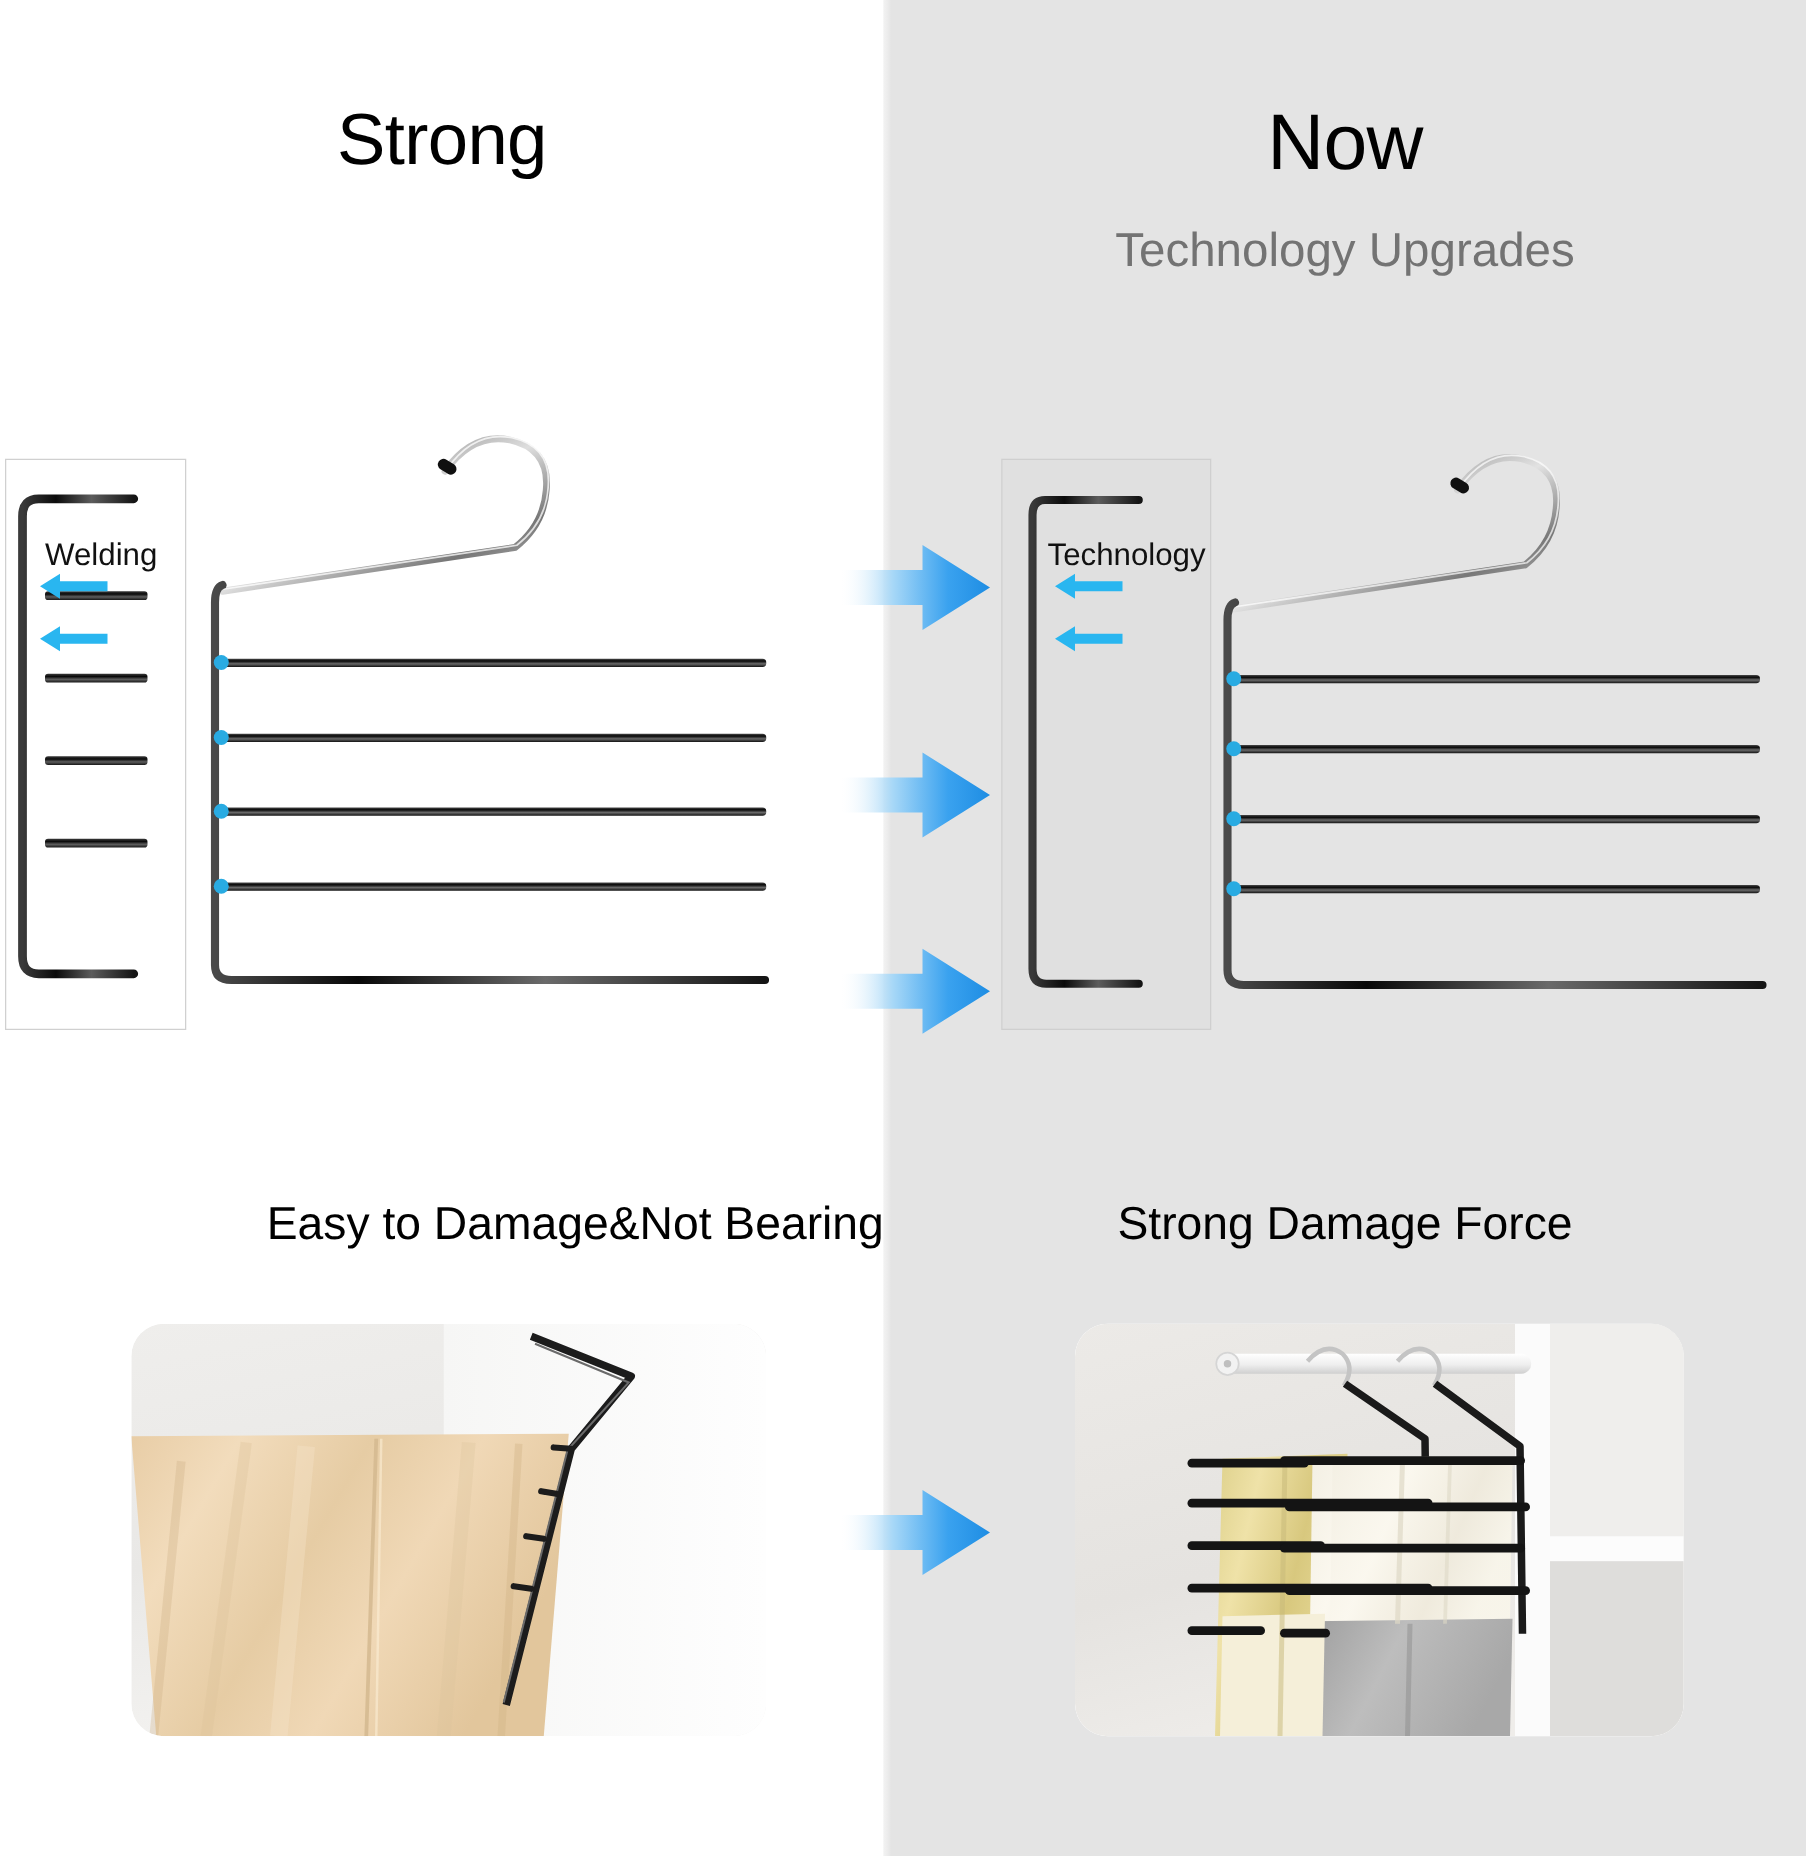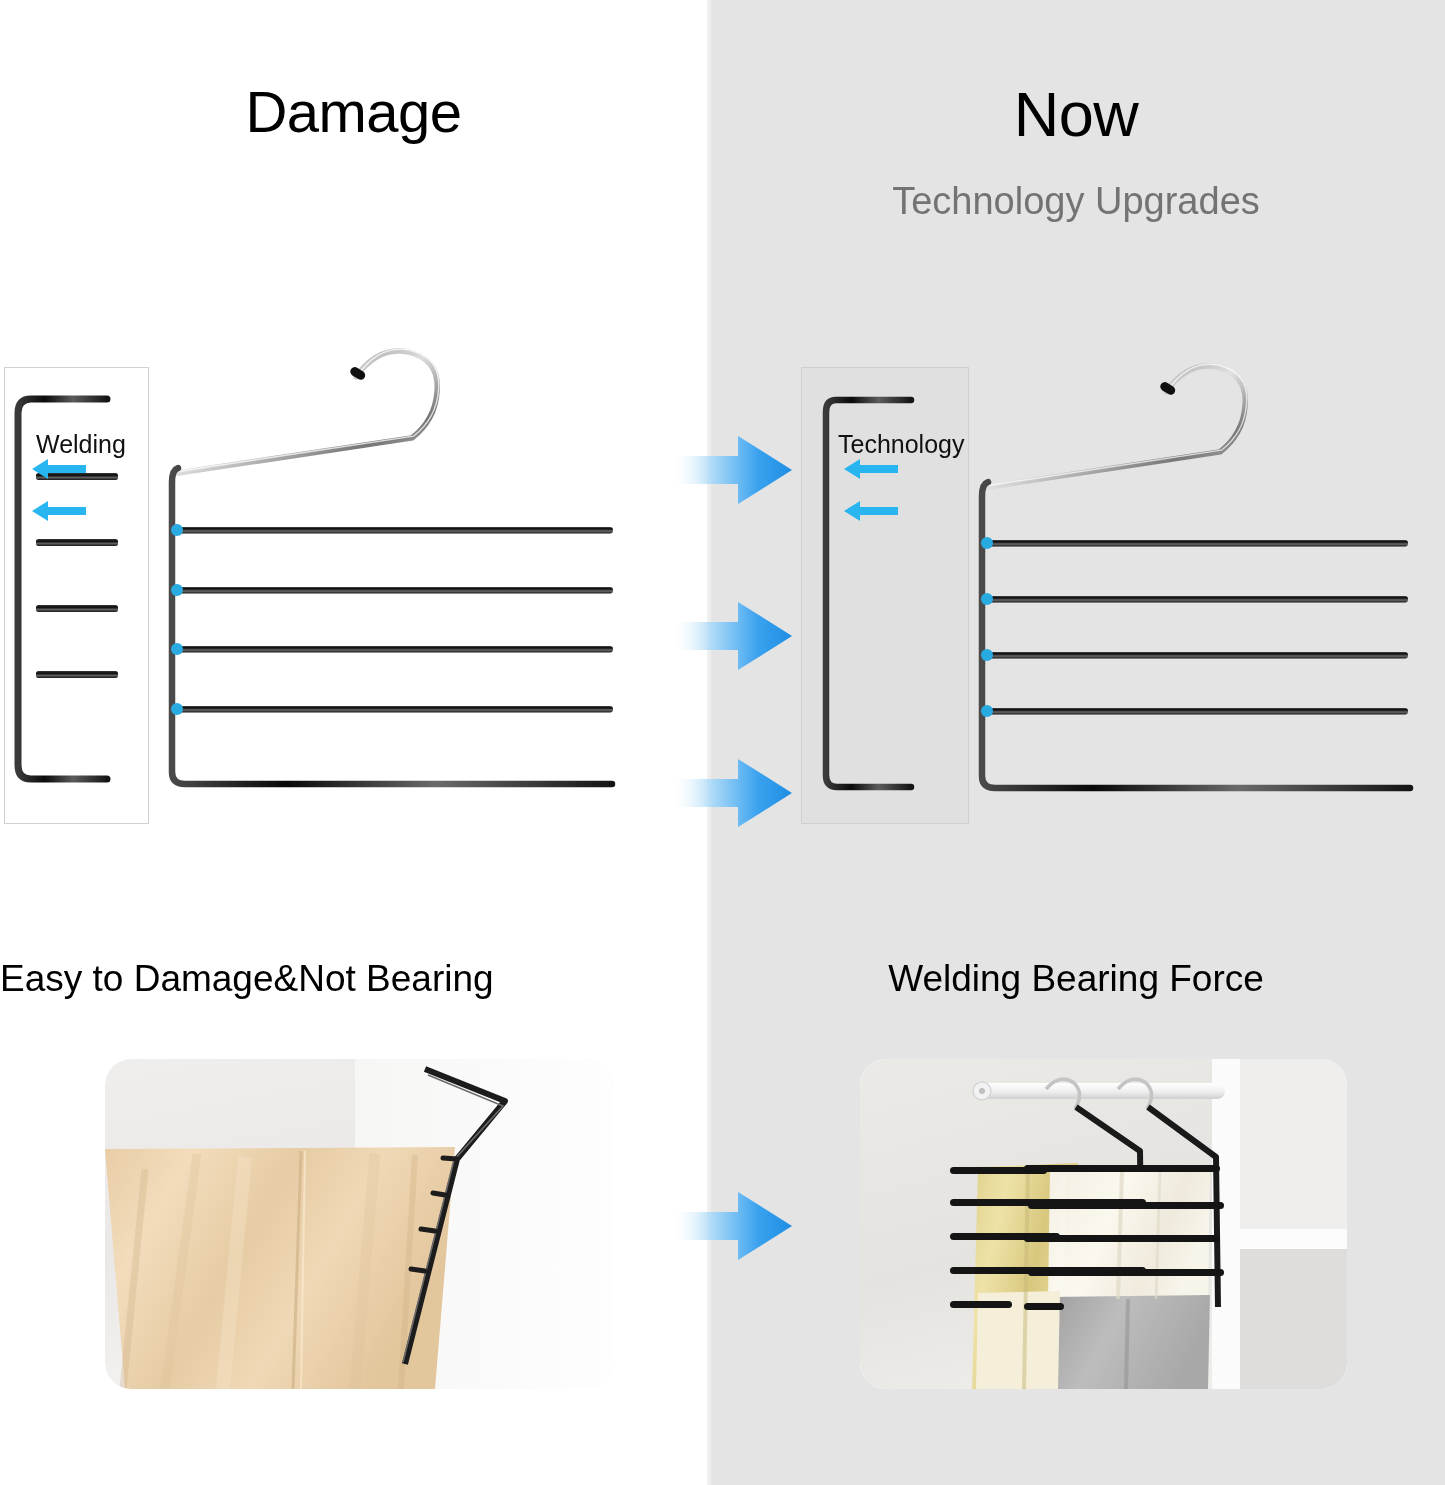--- a/index.html
+++ b/index.html
@@ -71,21 +71,21 @@
 
   
   .mini-arrow { position: absolute; }
 
   
   .big-arrow { position: absolute; }
 
   
   .cap-left {
     position: absolute; left: 0; top: 958px; width: 707px;
-    text-align: left; font-size: 37px; color: #000;
+    text-align: right; font-size: 37px; color: #000;
   }
   .cap-right {
     position: absolute; left: 707px; top: 958px; width: 738px;
     text-align: center; font-size: 37px; color: #000;
   }
 
   
   .photo {
     position: absolute;
     border-radius: 26px;
@@ -99,21 +99,21 @@
 </style>
 </head>
 <body>
 
 <div id="page">
 
   <div class="bg-left"></div>
   <div class="bg-right"></div>
   <div class="bg-seam"></div>
 
-  <div class="h-before">Damage</div>
+  <div class="h-before">Strong</div>
   <div class="h-now">Now</div>
   <div class="h-sub">Technology Upgrades</div>
 
   <div class="inset inset-left"></div>
 
   <svg style="position:absolute;left:4px;top:367px;" width="145" height="457" viewBox="0 0 145 457">
     <defs>
       <linearGradient id="wv" x1="0" y1="0" x2="1" y2="0">
         <stop offset="0%" stop-color="#3a3a3a"></stop>
         <stop offset="30%" stop-color="#0b0b0b"></stop>
@@ -284,21 +284,21 @@
     <rect x="14" y="296" width="424" height="6.5" rx="3" fill="url(#nh)"></rect>
     <rect x="14" y="352" width="424" height="6.5" rx="3" fill="url(#nh)"></rect>
 
     <circle cx="17" cy="187" r="6" fill="#29abe2"></circle>
     <circle cx="17" cy="243" r="6" fill="#29abe2"></circle>
     <circle cx="17" cy="299" r="6" fill="#29abe2"></circle>
     <circle cx="17" cy="355" r="6" fill="#29abe2"></circle>
   </svg>
 
   <div class="cap-left">Easy to Damage&amp;Not Bearing</div>
-  <div class="cap-right">Welding Bearing Force</div>
+  <div class="cap-right">Strong Damage Force</div>
 
   <div class="photo photo-left">
     <svg width="508" height="330" viewBox="0 0 508 330">
       <defs>
         <clipPath id="clipL">
             <rect x="0" y="0" width="508" height="330" rx="26"></rect>
           </clipPath>
         <linearGradient id="wallL" x1="0" y1="0" x2="0.3" y2="1">
           <stop offset="0%" stop-color="#efeeec"></stop>
           <stop offset="55%" stop-color="#e9e8e6"></stop>

